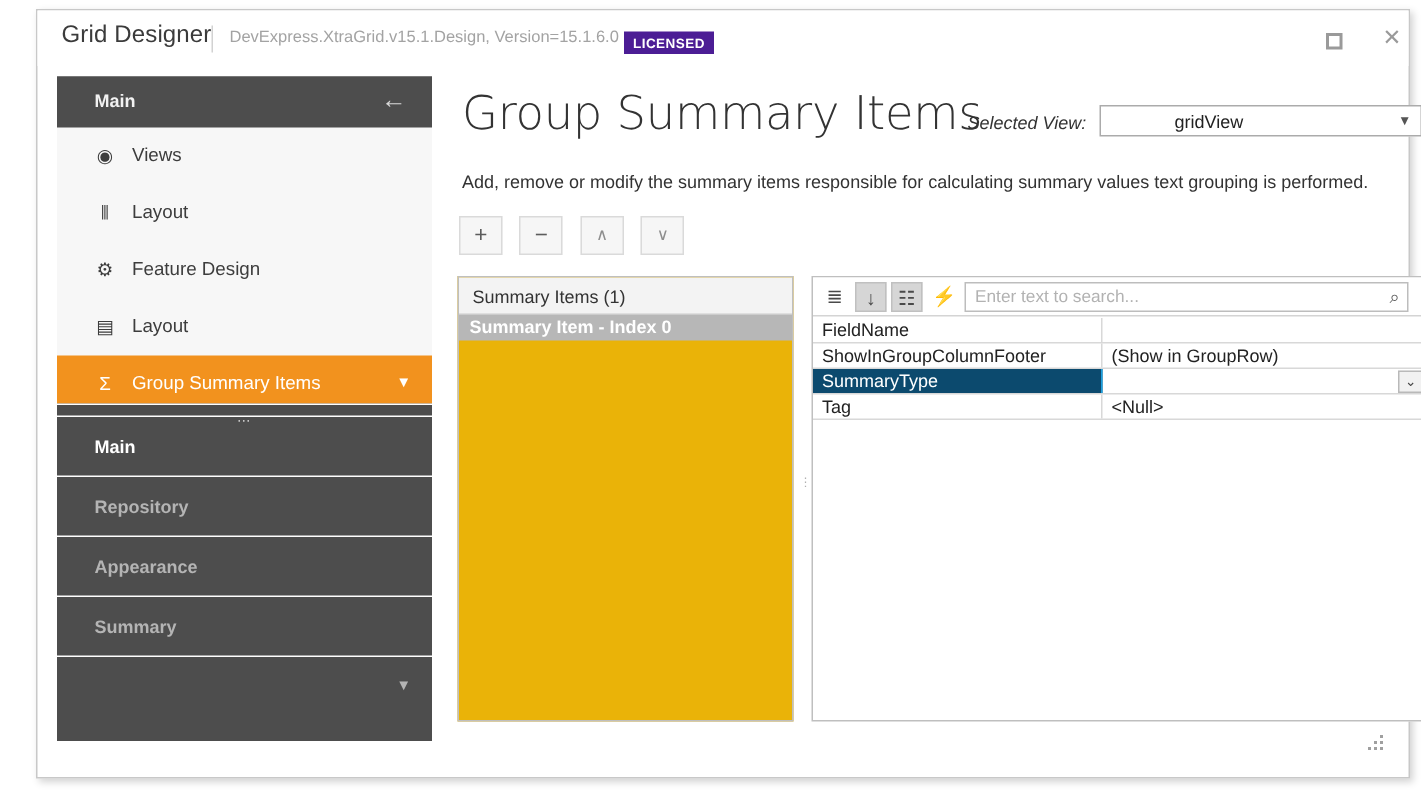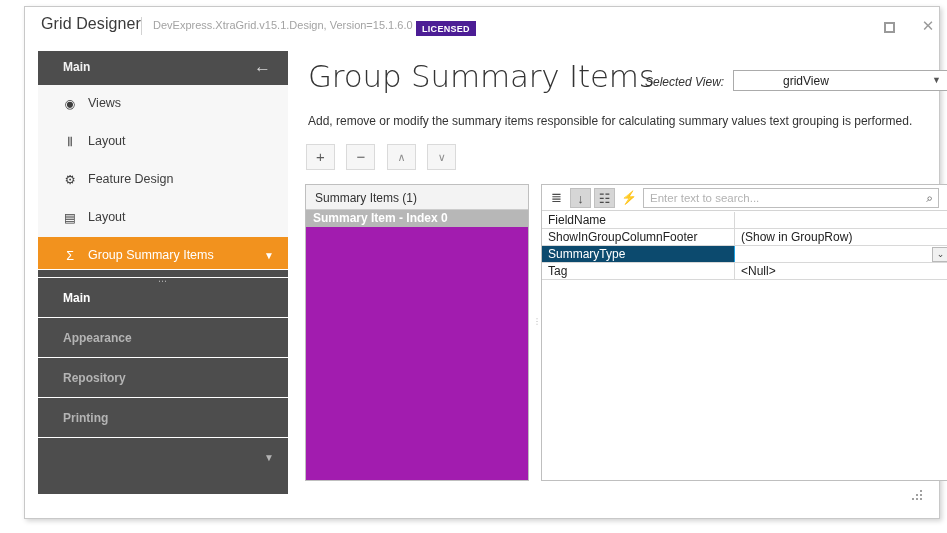--- a/index.html
+++ b/index.html
@@ -167,21 +167,21 @@
     text-align: center; color: #5c5c5c;
     font-size: 15px; line-height: 24px;
     vertical-align: top;
   }
   .tool-btn.chev { font-size: 11px; color: #8e8e8e; }
 
   
   #list-panel {
     position: absolute; left: 17px; top: 133px;
     width: 224px; height: 297px;
-    border: 1px solid #bfbfbf; background: #a21caf;
+    border: 1px solid #bfbfbf; background: #eab308;
   }
   #list-header {
     position: relative; height: 25px;
     background: #f3f3f3; border-bottom: 1px solid #cccccc;
   }
   #list-header .txt {
     position: absolute; left: 9px; top: 6px;
     font-size: 12px; color: #333333;
   }
   .list-row {
@@ -329,27 +329,27 @@
 
     <div id="nav-splitter">
       <span class="dots">⋯</span>
     </div>
 
     <div id="sidebar-sections">
       <div class="section-item current">
         <span class="txt">Main</span>
       </div>
       <div class="section-item">
+        <span class="txt">Repository</span>
+      </div>
+      <div class="section-item">
         <span class="txt">Appearance</span>
       </div>
       <div class="section-item">
-        <span class="txt">Repository</span>
-      </div>
-      <div class="section-item">
-        <span class="txt">Printing</span>
+        <span class="txt">Summary</span>
       </div>
       <div id="section-more">
         <span class="chev">▼</span>
       </div>
     </div>
   </div>
 
   <div id="content">
 
     <div id="page-title">Group Summary Items</div>

